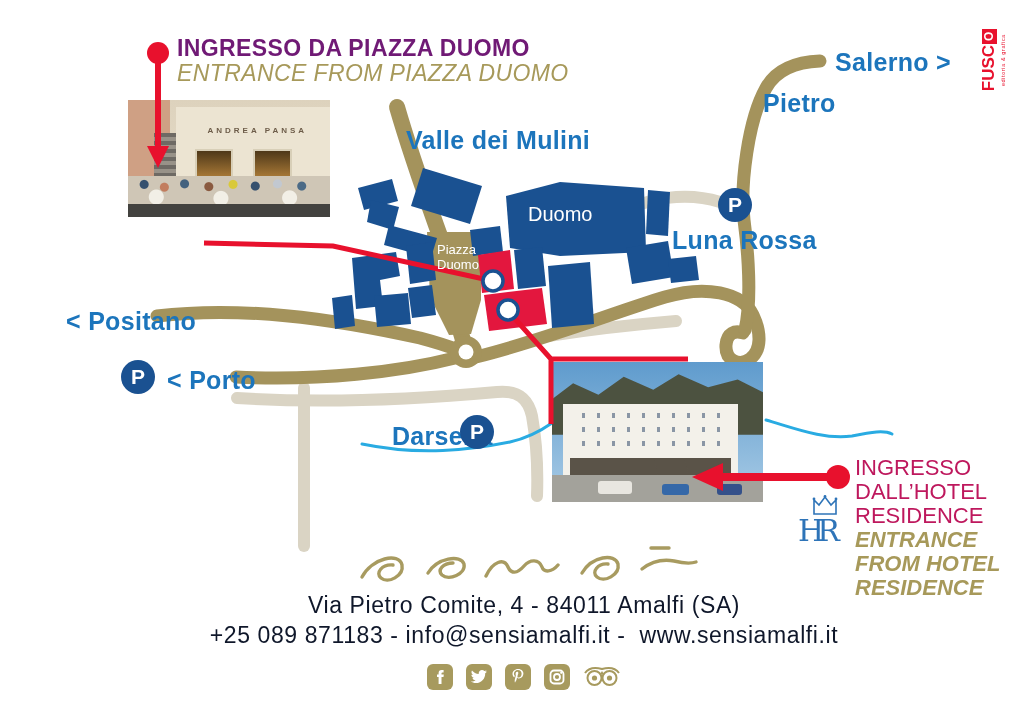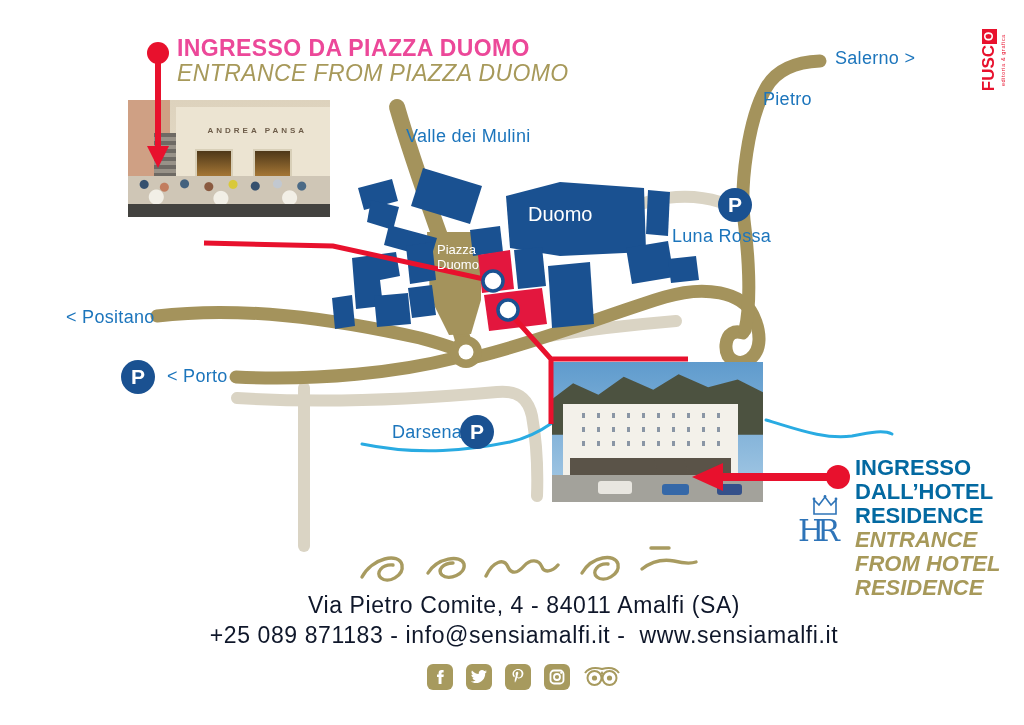--- a/index.html
+++ b/index.html
@@ -2,28 +2,28 @@
 <html><head>
 <meta charset="utf-8">
 <style>
   html,body{margin:0;padding:0;background:#ffffff;}
   #canvas{position:relative;width:1024px;height:725px;background:#fff;overflow:hidden;
           font-family:"Liberation Sans",sans-serif;}
   svg{display:block;}
   .abs{position:absolute;}
 
   
-  .hdr-title{color:#ec4899;font-size:23px;font-weight:800;letter-spacing:.4px;white-space:nowrap;}
+  .hdr-title{color:#701a75;font-size:23px;font-weight:800;letter-spacing:.4px;white-space:nowrap;}
   .hdr-sub{color:#A7995A;font-size:23px;font-weight:400;font-style:italic;letter-spacing:.4px;white-space:nowrap;}
   .hotel-block{line-height:24px;}
-  .hotel-block .t{color:#0369a1;font-size:22px;font-weight:700;}
+  .hotel-block .t{color:#be185d;font-size:22px;font-weight:400;}
   .hotel-block .s{color:#A7995A;font-size:22px;font-weight:800;font-style:italic;}
 
   
-  .mlabel{color:#1C75BC;font-size:18px;font-weight:400;letter-spacing:.3px;white-space:nowrap;}
+  .mlabel{color:#1C75BC;font-size:25px;font-weight:700;letter-spacing:.3px;white-space:nowrap;}
   .wlabel{color:#ffffff;font-weight:400;white-space:nowrap;}
   .p-icon{width:34px;height:34px;border-radius:50%;background:#1A5191;color:#fff;
           display:flex;align-items:center;justify-content:center;
           font-size:21px;font-weight:bold;}
 
   
   .photo{overflow:hidden;}
   .cafe{background:linear-gradient(#ddd2bd,#e8dfca);}
   .cafe .side{position:absolute;left:0;top:0;width:21%;height:87%;background:#cfa084;}
   .cafe .stairs{position:absolute;left:13%;top:28%;width:13%;height:46%;

